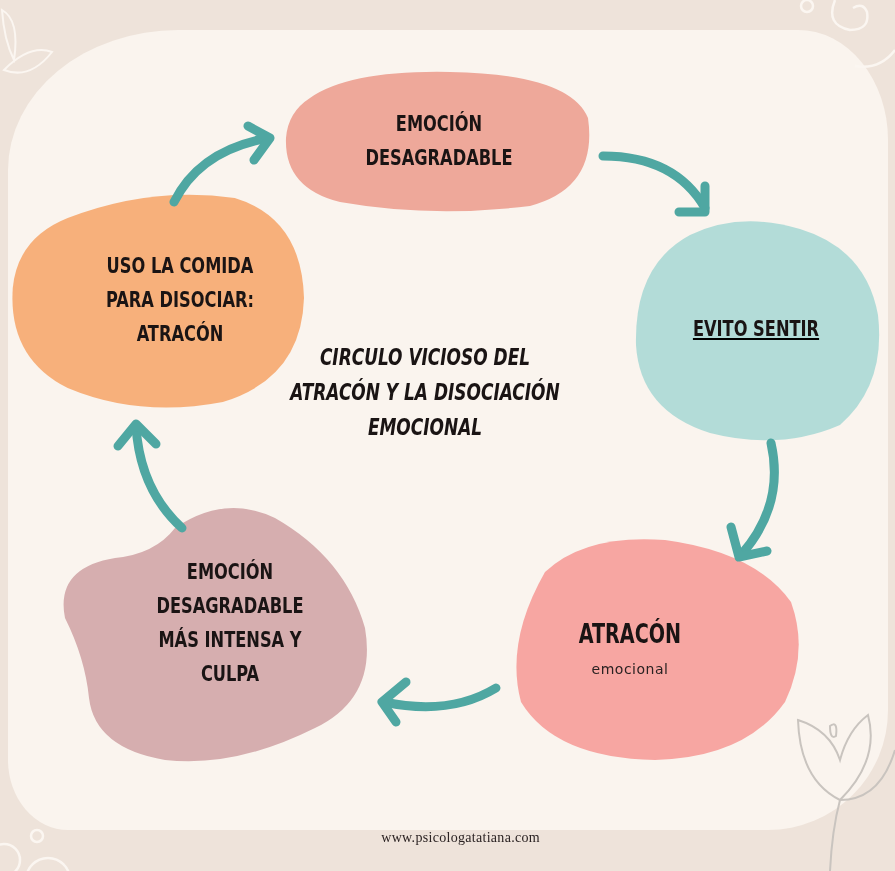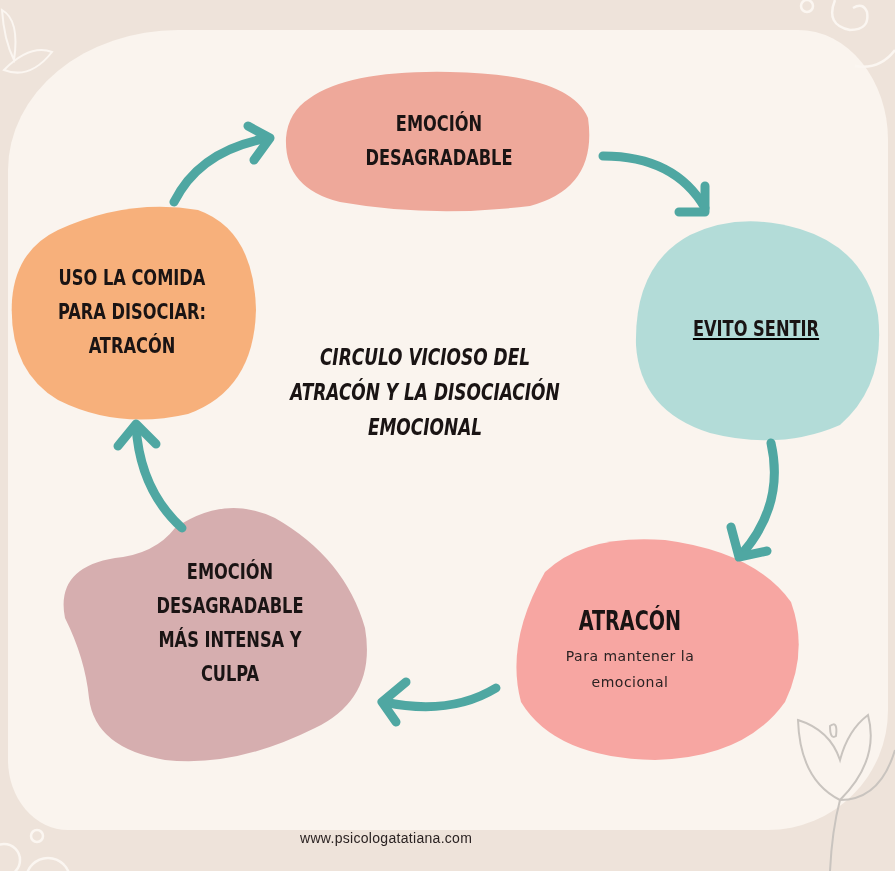--- a/index.html
+++ b/index.html
@@ -26,22 +26,22 @@
     }
     .hand {
       font-family: "DejaVu Sans", sans-serif; color: #2a2222;
       font-size: 14px; line-height: 26px; letter-spacing: 0.5px;
     }
     .title {
       position: absolute; left: 245px; top: 340px; width: 360px; text-align: center; font-style: italic;
     }
     .title .caps { font-size: 23px; line-height: 35px; }
     .footer {
-      position: absolute; left: 300px; top: 830px; width: 240px; text-align: left;
-      font-family: Liberation Sans, sans-serif; font-size: 14px; color: #2a2222; letter-spacing: 0.3px;
+      position: absolute; left: 300px; top: 830px; width: 240px; text-align: right;
+      font-family: Liberation Serif, serif; font-size: 14px; color: #2a2222; letter-spacing: 0.3px;
     }
     .arrow { position: absolute; }
   </style>
 </head>
 <body>
 
 <div class="bg-card"></div>
 
 <svg class="deco" style="left:0;top:0" width="70" height="100" viewBox="0 0 70 100">
   <path d="M2 10 Q20 20 14 60 Q4 40 2 10 Z" fill="none" stroke="#fbf6f1" stroke-width="2"></path>
@@ -83,39 +83,38 @@
   </div>
 </div>
 
 <div class="blob" style="left:505px;top:532px;width:300px;height:230px;">
   <svg class="shape" viewBox="0 0 300 230" preserveAspectRatio="none">
     <path d="M40 40 Q80 2 160 8 Q250 20 286 70 Q304 120 280 170 Q240 226 150 228 Q50 226 16 170 Q0 110 40 40 Z" fill="#f7a6a2"></path>
   </svg>
   <div class="txt" style="margin-left:-50px;">
     <div class="caps" style="font-size:26px;line-height:44px;">ATRACÓN</div>
     <div class="hand">
-      <div>Para mantener la</div>
       <div>emocional</div>
     </div>
   </div>
 </div>
 
 <div class="blob" style="left:55px;top:498px;width:320px;height:280px;">
   <svg class="shape" viewBox="0 0 320 280" preserveAspectRatio="none">
     <path d="M120 30 Q170 -4 220 20 Q290 60 310 130 Q322 200 260 230 Q180 270 110 262 Q40 250 34 200 Q30 160 10 120 Q0 70 60 60 Q100 56 120 30 Z" fill="#d6aeaf"></path>
   </svg>
   <div class="txt caps" style="margin-left:30px;margin-top:-30px;">
     <div>EMOCIÓN</div>
     <div>DESAGRADABLE</div>
     <div>MÁS INTENSA Y</div>
     <div>CULPA</div>
   </div>
 </div>
 
-<div class="blob" style="left:8px;top:200px;width:248px;height:224px;">
+<div class="blob" style="left:8px;top:188px;width:248px;height:224px;padding-left:48px;">
   <svg class="shape" viewBox="0 0 248 224" preserveAspectRatio="none">
     <path d="M50 30 Q120 -2 190 10 Q246 30 248 110 Q246 190 180 214 Q110 230 50 200 Q0 170 4 100 Q8 50 50 30 Z" fill="#f7b07b"></path>
   </svg>
   <div class="txt caps">
     <div>USO LA COMIDA</div>
     <div>PARA DISOCIAR:</div>
     <div>ATRACÓN</div>
   </div>
 </div>
 

